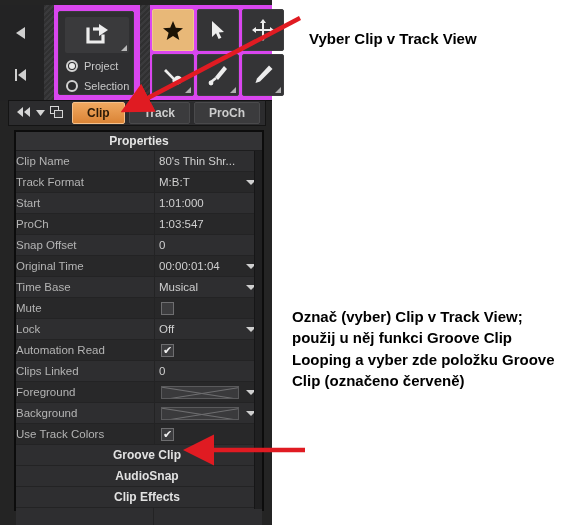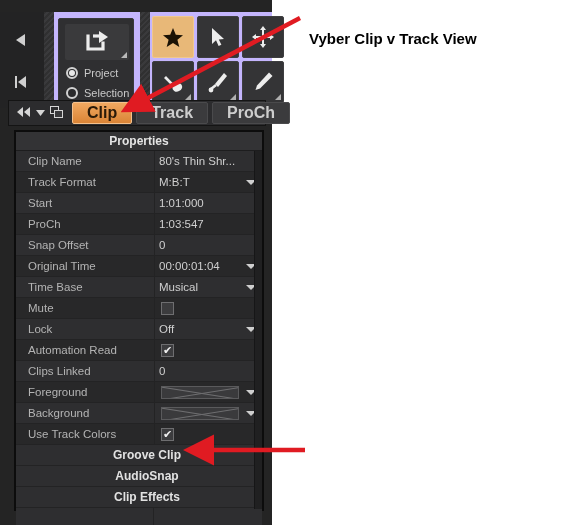--- a/index.html
+++ b/index.html
@@ -13,22 +13,22 @@
   #root { position: relative; width: 568px; height: 525px; background:#ffffff; }
 
   
   #app-window {
     position: absolute; left: 0; top: 0; width: 272px; height: 525px;
     background: #242424;
   }
 
   
   #toolbar-strip {
-    position: absolute; left: 0; top: 12px; width: 272px; height: 96px;
-    background: #c4b5fd;
+    position: absolute; left: 0; top: 5px; width: 272px; height: 96px;
+    background: #d946ef;
     border-bottom: 1px solid #111;
   }
   .tb-gripper {
     position: absolute; top: 0; width: 10px; height: 96px;
     background: repeating-linear-gradient(135deg,#303031 0 2px,#3a3a3c 2px 4px);
   }
   #grip-a { left: 44px; }
   #grip-b { left: 140px; }
 
   
@@ -92,21 +92,21 @@
     display: flex; align-items: center;
   }
   #tab-tools {
     display: flex; align-items: center; gap: 5px; padding: 0 8px; height: 100%;
     color: #d6d6d6; font-size: 11px;
   }
   .tab {
     height: 22px; margin-right: 4px; padding: 0 14px;
     background: #3b3b3d; border: 1px solid #4a4a4c; border-radius: 2px;
     display:flex; align-items:center; justify-content:center;
-    color:#cdcdcd; font-size: 16px; font-weight: bold;
+    color:#cdcdcd; font-size: 12px; font-weight: bold;
   }
   .tab.active { background: linear-gradient(#f0a860,#da8436); border-color:#f5c18c; color:#2a1a08; }
 
   
   #props-panel {
     position: absolute; left: 14px; top: 130px; width: 250px; height: 381px;
     background: #2b2b2c; border: 2px solid #0c0c0c;
   }
   #props-header {
     height: 19px; background: #333335; border-bottom:1px solid #1d1d1e;
@@ -115,21 +115,21 @@
   }
   #props-rows { position: relative; }
   .prow {
     display:flex; height: 21px; align-items:center;
     border-bottom: 1px solid #232324;
     font-size: 11.5px;
   }
   .prow:nth-child(odd)  { background:#2e2e30; }
   .prow:nth-child(even) { background:#282829; }
   .plabel {
-    width: 138px; padding-left: 12px; color:#b4b4b4; flex:0 0 auto;
+    width: 138px; color:#b4b4b4; flex:0 0 auto;
     white-space: nowrap; overflow: hidden;
   }
   .pvalue {
     flex: 1 1 auto; position: relative; height: 100%;
     display:flex; align-items:center; padding-left: 4px;
     color:#cfcfcf; border-left: 1px solid #232324;
     white-space: nowrap; overflow: hidden;
   }
   .caret {
     position:absolute; right: 6px; top: 50%; margin-top:-2px;
@@ -396,14 +396,15 @@
     <defs>
       <marker id="ahead" markerWidth="7" markerHeight="7" refX="5.4" refY="3.5" orient="auto">
         <polygon points="0,0 7,3.5 0,7" fill="#e01b22"></polygon>
       </marker>
     </defs>
     <line x1="300" y1="18" x2="127" y2="109" stroke="#e01b22" stroke-width="4.5" marker-end="url(#ahead)"></line>
     <line x1="305" y1="450" x2="190" y2="450" stroke="#e01b22" stroke-width="4.5" marker-end="url(#ahead)"></line>
   </svg>
 
   <div class="anno" id="anno-top">Vyber Clip v Track View</div>
+  <div class="anno" id="anno-bottom">Označ (vyber) Clip v Track View; použij u něj funkci Groove Clip Looping a vyber zde položku Groove Clip (označeno červeně)</div>
 
 </div>
 
 </body></html>

